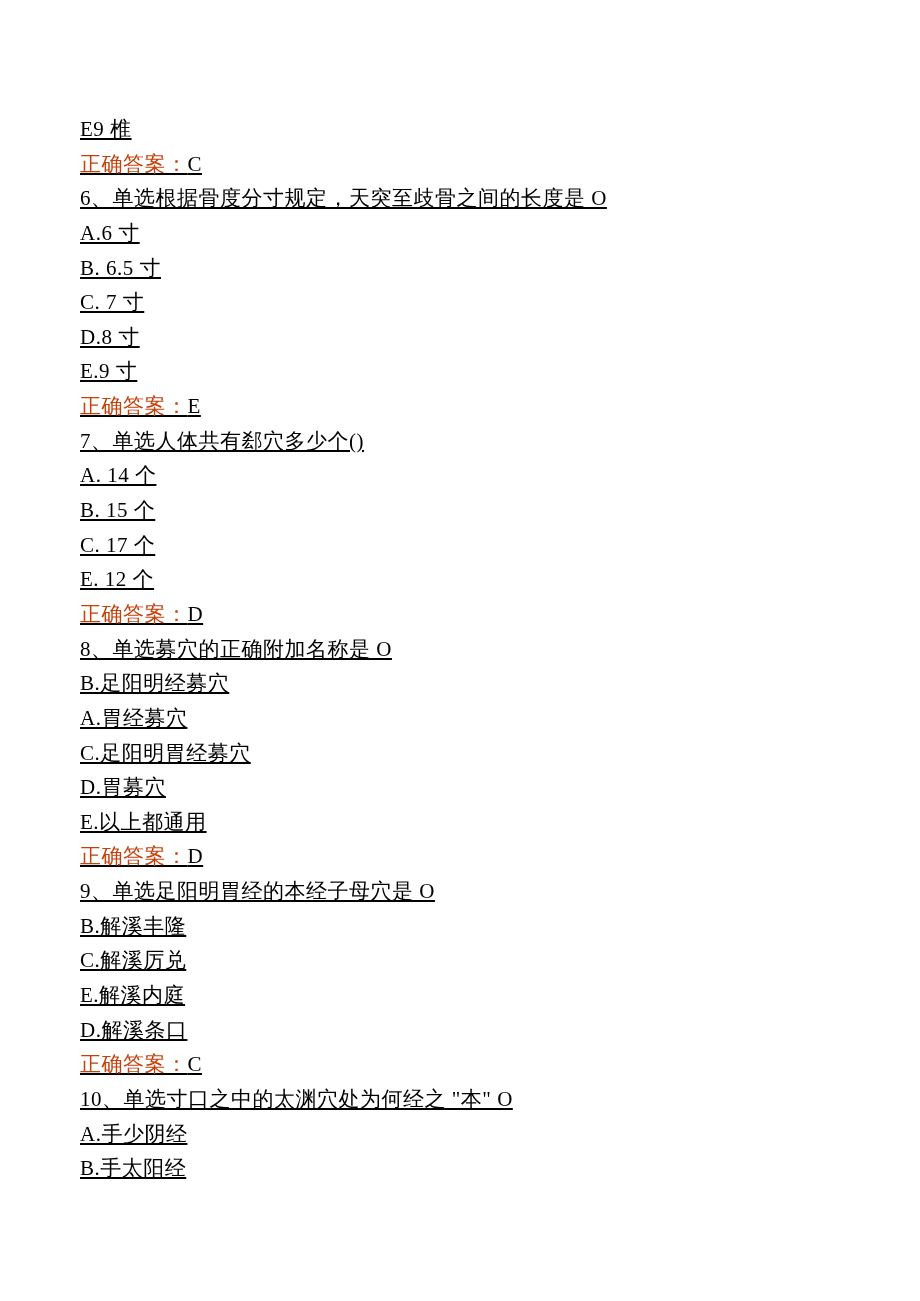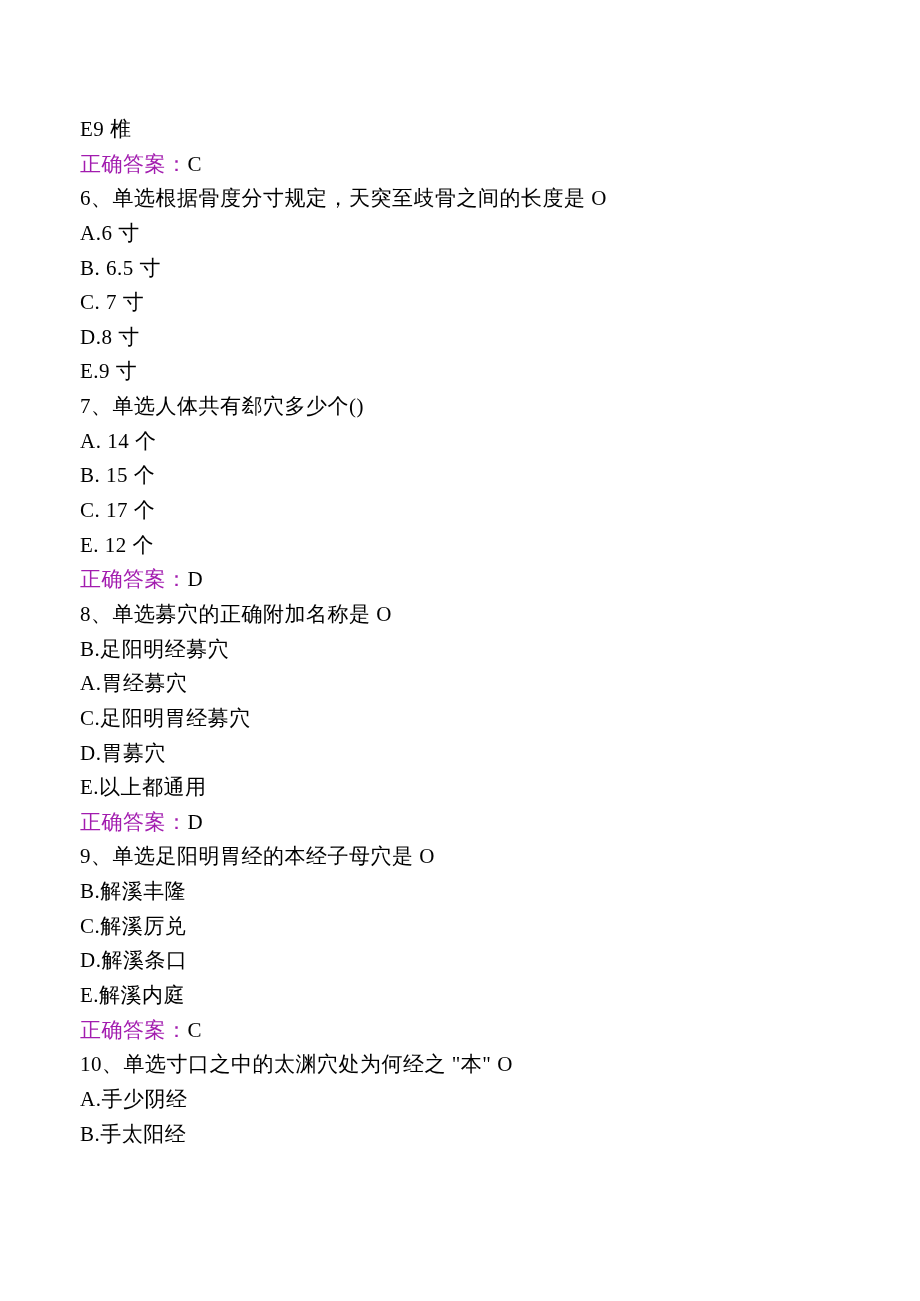--- a/index.html
+++ b/index.html
@@ -12,62 +12,64 @@
     .page {
       padding: 112px 80px 60px 80px;
       box-sizing: border-box;
     }
     .line {
       font-size: 21px;
       line-height: 1.65;
       color: #000000;
       white-space: pre-wrap;
       letter-spacing: 0.5px;
+      text-decoration: underline;
     }
     .answer-label {
-      color: #a21caf;
+      color: #c2410c;
     }
     .answer-value {
       color: #000000;
     }
   </style>
 </head>
 <body>
 
 <div class="page">
 
   <div class="line">E9 椎</div>
   <div class="line"><span class="answer-label">正确答案：</span><span class="answer-value">C</span></div>
 
   <div class="line">6、单选根据骨度分寸规定，天突至歧骨之间的长度是 O</div>
   <div class="line">A.6 寸</div>
   <div class="line">B. 6.5 寸</div>
   <div class="line">C. 7 寸</div>
   <div class="line">D.8 寸</div>
   <div class="line">E.9 寸</div>
+  <div class="line"><span class="answer-label">正确答案：</span><span class="answer-value">E</span></div>
 
   <div class="line">7、单选人体共有郄穴多少个()</div>
   <div class="line">A. 14 个</div>
   <div class="line">B. 15 个</div>
   <div class="line">C. 17 个</div>
   <div class="line">E. 12 个</div>
   <div class="line"><span class="answer-label">正确答案：</span><span class="answer-value">D</span></div>
 
   <div class="line">8、单选募穴的正确附加名称是 O</div>
   <div class="line">B.足阳明经募穴</div>
   <div class="line">A.胃经募穴</div>
   <div class="line">C.足阳明胃经募穴</div>
   <div class="line">D.胃募穴</div>
   <div class="line">E.以上都通用</div>
   <div class="line"><span class="answer-label">正确答案：</span><span class="answer-value">D</span></div>
 
   <div class="line">9、单选足阳明胃经的本经子母穴是 O</div>
   <div class="line">B.解溪丰隆</div>
   <div class="line">C.解溪厉兑</div>
+  <div class="line">E.解溪内庭</div>
   <div class="line">D.解溪条口</div>
-  <div class="line">E.解溪内庭</div>
   <div class="line"><span class="answer-label">正确答案：</span><span class="answer-value">C</span></div>
 
   <div class="line">10、单选寸口之中的太渊穴处为何经之 "本" O</div>
   <div class="line">A.手少阴经</div>
   <div class="line">B.手太阳经</div>
 
 </div>
 
 </body></html>

